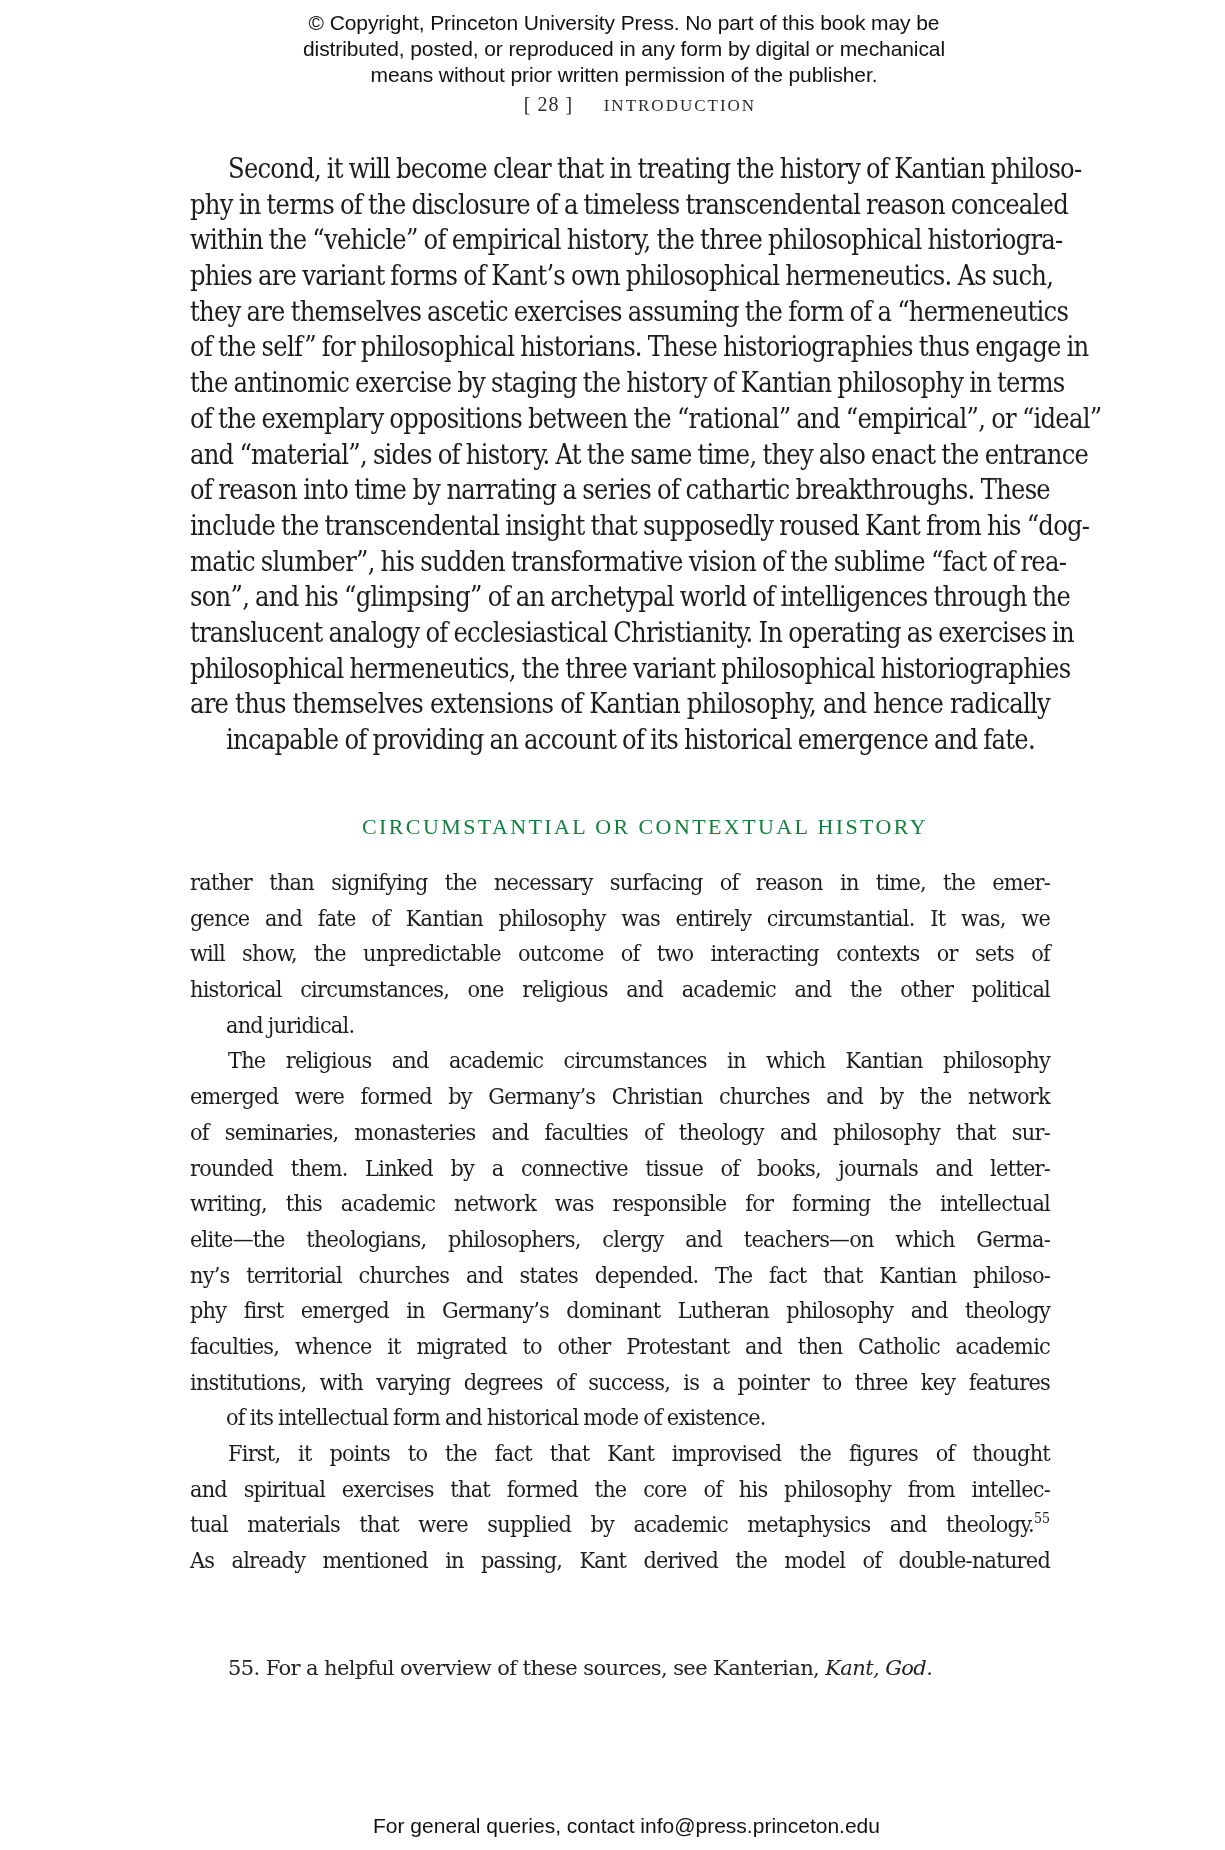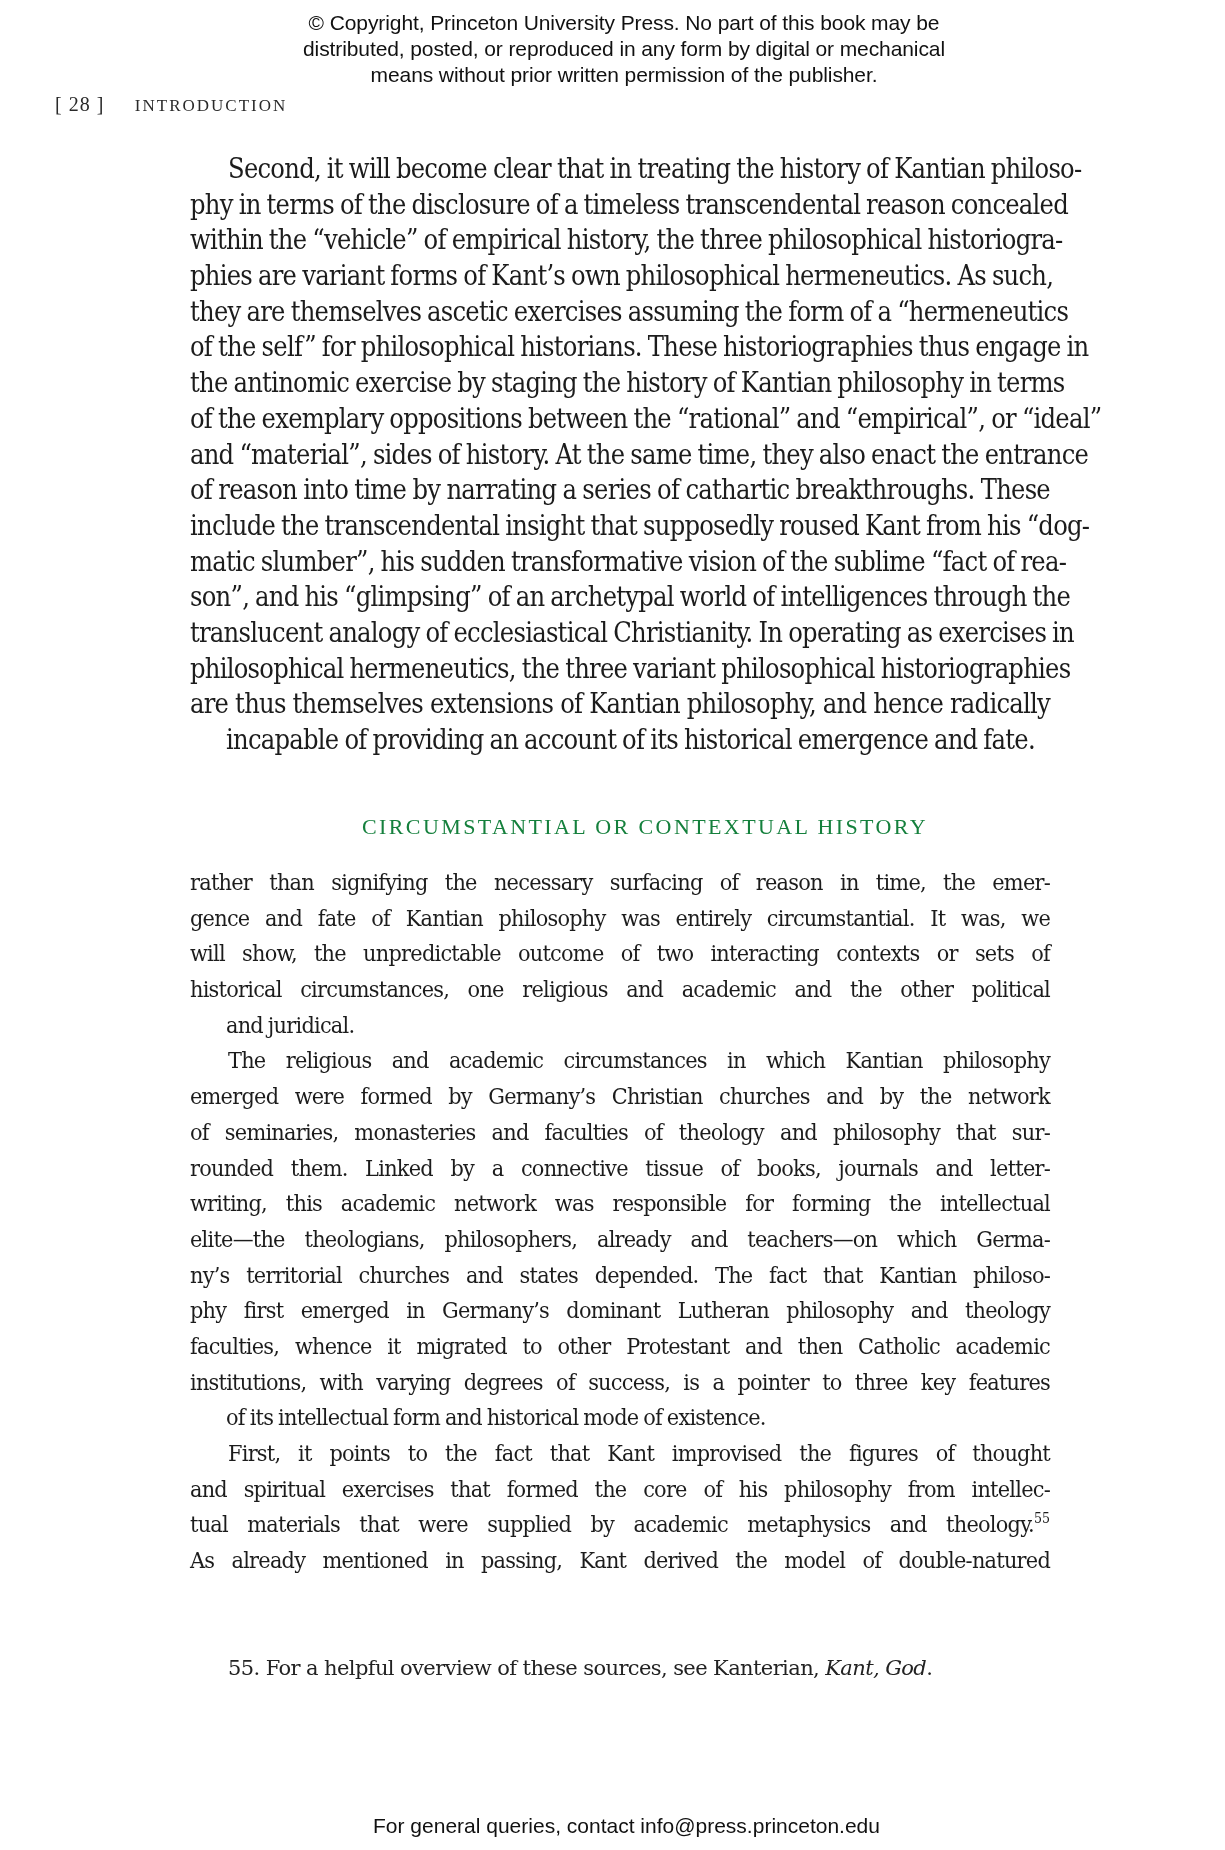--- a/index.html
+++ b/index.html
@@ -24,20 +24,21 @@
       line-height: 26px;
       color: #111111;
       letter-spacing: -0.1px;
     }
     .copyright div { white-space: nowrap; text-align: center; }
     .running-head {
       position: absolute;
       left: 0;
       top: 93px;
       width: 1225px;
+      text-align: center;
       font-family: "Liberation Serif", serif;
       font-size: 20px;
       color: #2a2a2a;
       letter-spacing: 1.5px;
       padding-left: 55px;
       box-sizing: border-box;
     }
     .running-head .page-num { margin-right: 24px; letter-spacing: 1px; }
     .running-head .chapter { font-size: 17px; letter-spacing: 2px; }
     .text-block {
@@ -159,21 +160,21 @@
     <span class="line">will show, the unpredictable outcome of two interacting contexts or sets of</span>
     <span class="line">historical circumstances, one religious and academic and the other political</span>
     <span class="line last">and juridical.</span>
   </div>
   <div>
     <span class="line indent">The religious and academic circumstances in which Kantian philosophy</span>
     <span class="line">emerged were formed by Germany’s Christian churches and by the network</span>
     <span class="line">of seminaries, monasteries and faculties of theology and philosophy that sur-</span>
     <span class="line">rounded them. Linked by a connective tissue of books, journals and letter-</span>
     <span class="line">writing, this academic network was responsible for forming the intellectual</span>
-    <span class="line">elite—the theologians, philosophers, already and teachers—on which Germa-</span>
+    <span class="line">elite—the theologians, philosophers, clergy and teachers—on which Germa-</span>
     <span class="line">ny’s territorial churches and states depended. The fact that Kantian philoso-</span>
     <span class="line">phy first emerged in Germany’s dominant Lutheran philosophy and theology</span>
     <span class="line">faculties, whence it migrated to other Protestant and then Catholic academic</span>
     <span class="line">institutions, with varying degrees of success, is a pointer to three key features</span>
     <span class="line last">of its intellectual form and historical mode of existence.</span>
   </div>
   <div>
     <span class="line indent">First, it points to the fact that Kant improvised the figures of thought</span>
     <span class="line">and spiritual exercises that formed the core of his philosophy from intellec-</span>
     <span class="line"><span>tual materials that were supplied by academic metaphysics and theology.</span><sup class="fnref">55</sup></span>

